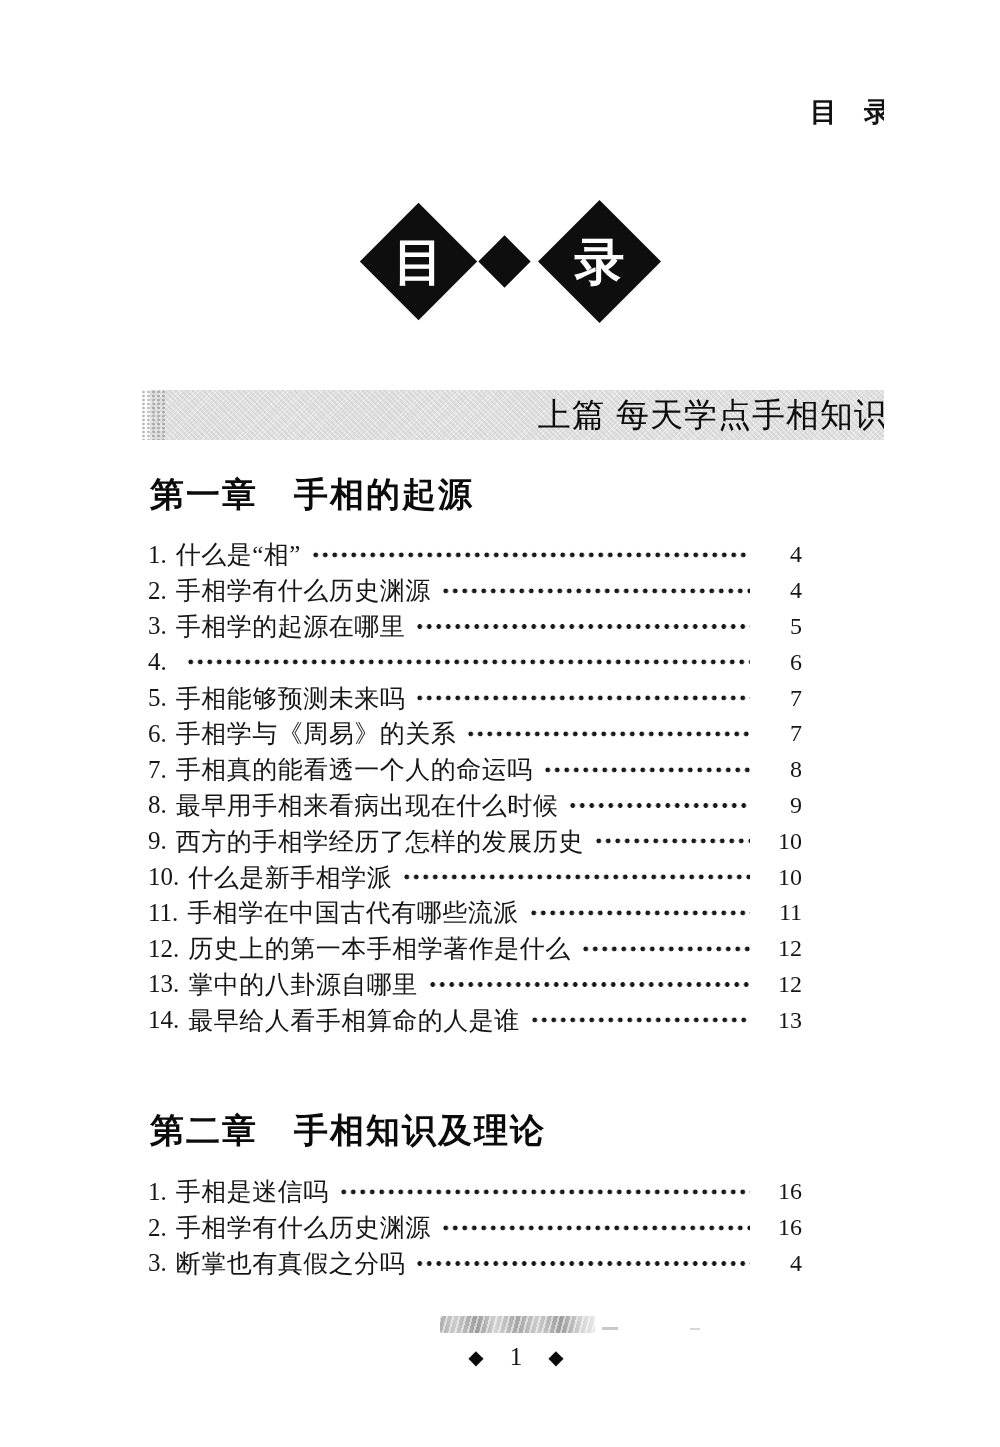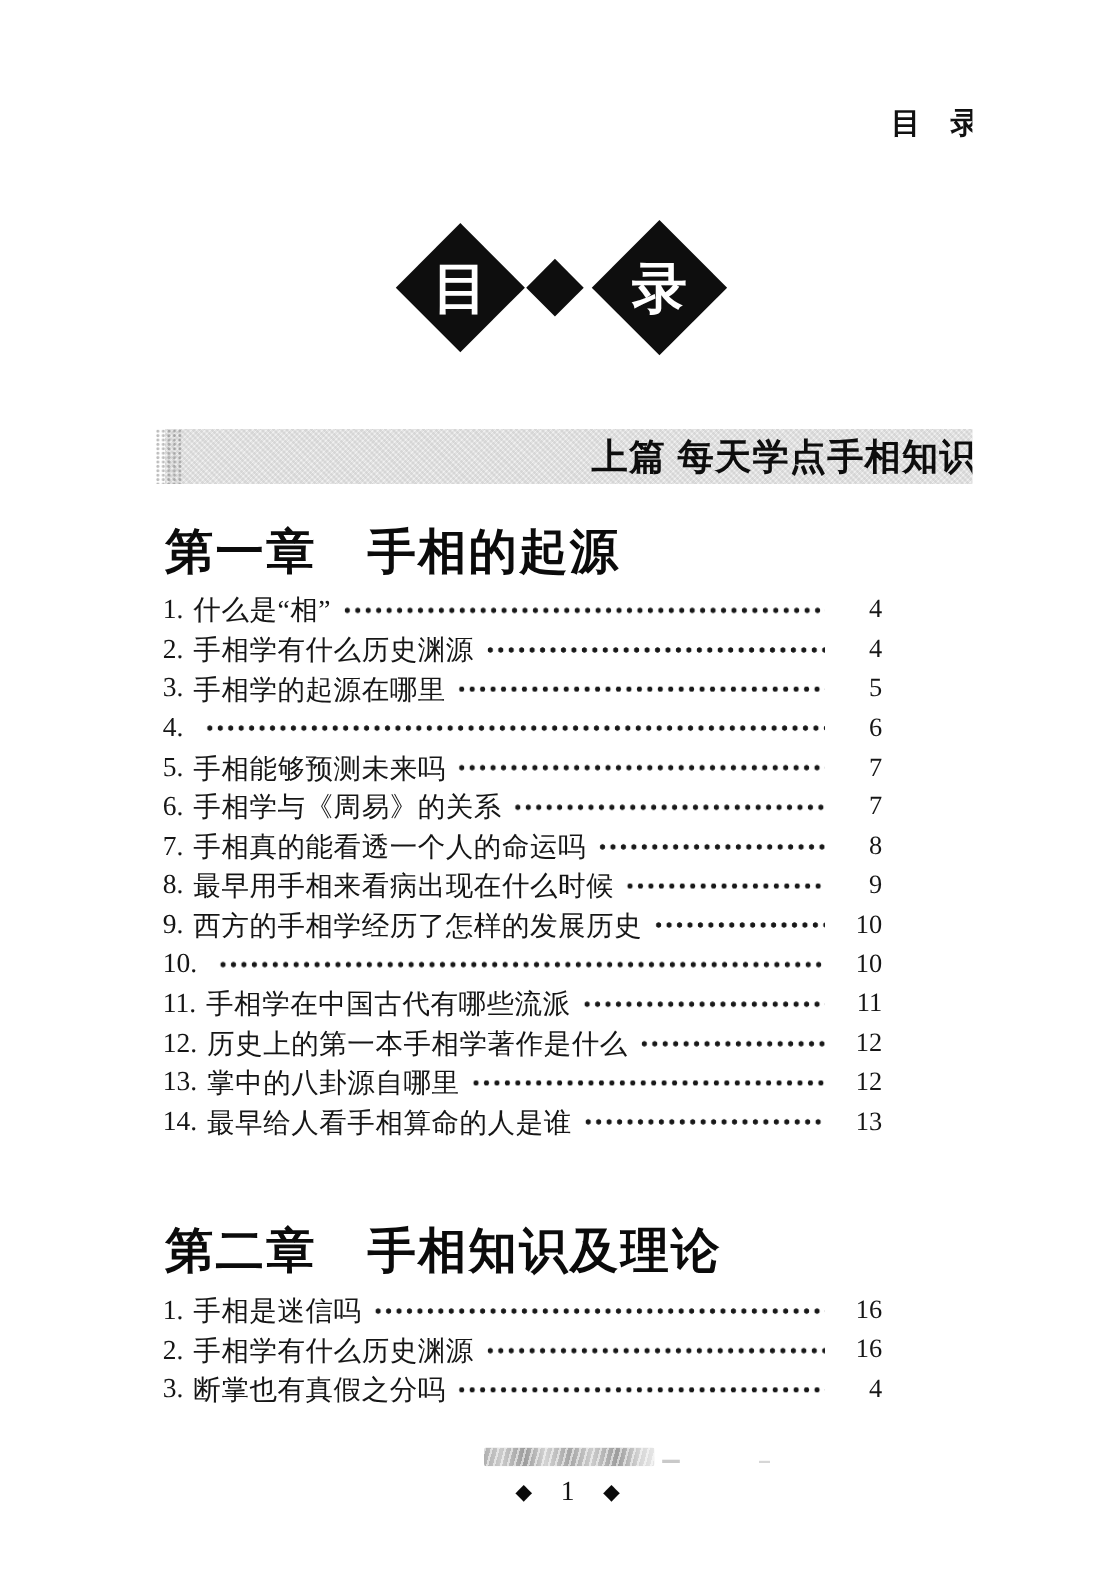--- a/index.html
+++ b/index.html
@@ -31,24 +31,24 @@
   
   .banner{position:absolute;left:150px;top:390px;width:748px;height:50px;box-sizing:border-box;
     background-color:#e2e2e2;
     background-image:
       repeating-linear-gradient(45deg, rgba(150,150,150,.16) 0 2px, rgba(0,0,0,0) 2px 4px),
       repeating-linear-gradient(-45deg, rgba(255,255,255,.45) 0 1px, rgba(0,0,0,0) 1px 3px);
     display:flex;align-items:center;justify-content:flex-end;padding-right:10px;}
   .banner::before{content:"";position:absolute;left:-9px;top:0px;width:24px;height:50px;
     background-image:radial-gradient(circle, rgba(80,80,80,.5) 1px, rgba(0,0,0,0) 1.7px);
     background-size:5px 4px;opacity:.75;}
-  .banner-label{font-size:33px;font-weight:bold;color:#0d0d0d;letter-spacing:1px;white-space:pre;}
-
-  
-  .ch-heading{position:absolute;left:150px;margin:0;font-size:44px;font-weight:900;
+  .banner-label{font-size:33px;font-weight:normal;color:#0d0d0d;letter-spacing:1px;white-space:pre;}
+
+  
+  .ch-heading{position:absolute;left:150px;margin:0;font-size:34px;font-weight:900;
               letter-spacing:2px;color:#0b0b0b;white-space:pre;}
   .ch1{top:472px;}
   .ch2{top:1108px;}
 
   
   .toc-list{position:absolute;left:148px;width:654px;}
   .list1{top:537px;}
   .list2{top:1174px;}
   .row{display:flex;align-items:center;height:35.8px;font-family:"Liberation Serif",serif;
        font-size:25px;color:#161616;}
@@ -147,20 +147,21 @@
 
       <div class="row">
         <span class="num">9.</span>
         <span class="title">西方的手相学经历了怎样的发展历史</span>
         <span class="leader"></span>
         <span class="pg">10</span>
       </div>
 
       <div class="row">
         <span class="num">10.</span>
+        <span class="title">什么是新手相学派</span>
         <span class="leader"></span>
         <span class="pg">10</span>
       </div>
 
       <div class="row">
         <span class="num">11.</span>
         <span class="title">手相学在中国古代有哪些流派</span>
         <span class="leader"></span>
         <span class="pg">11</span>
       </div>

